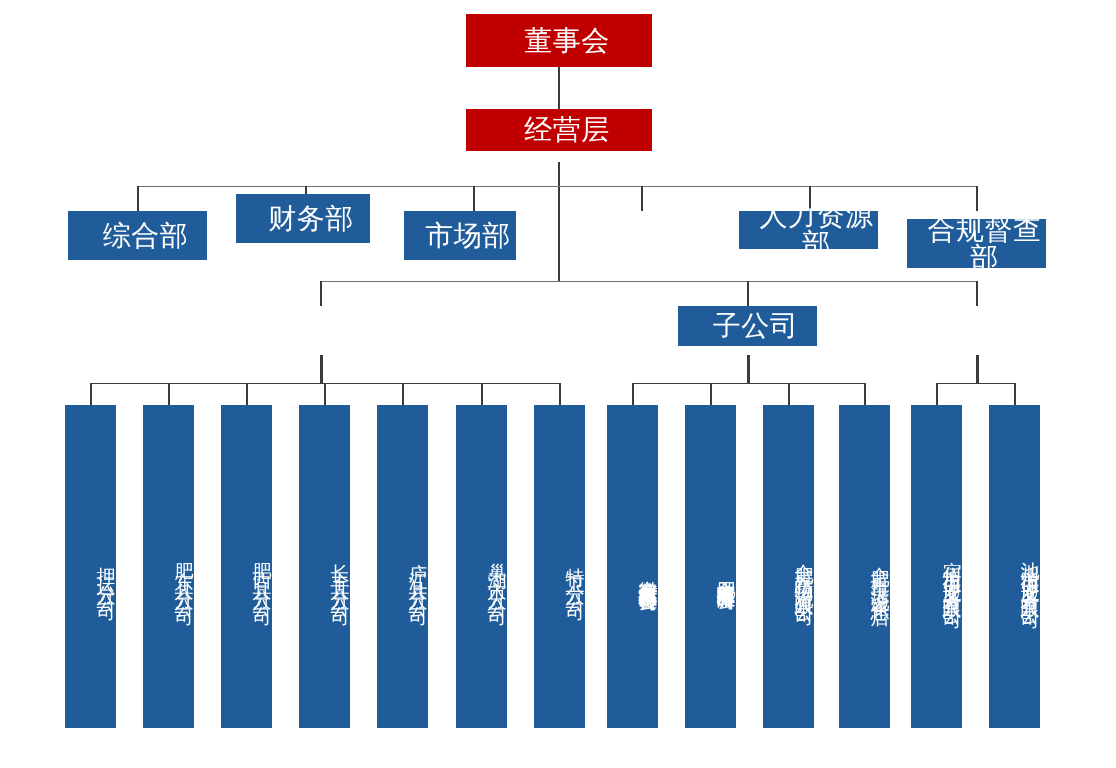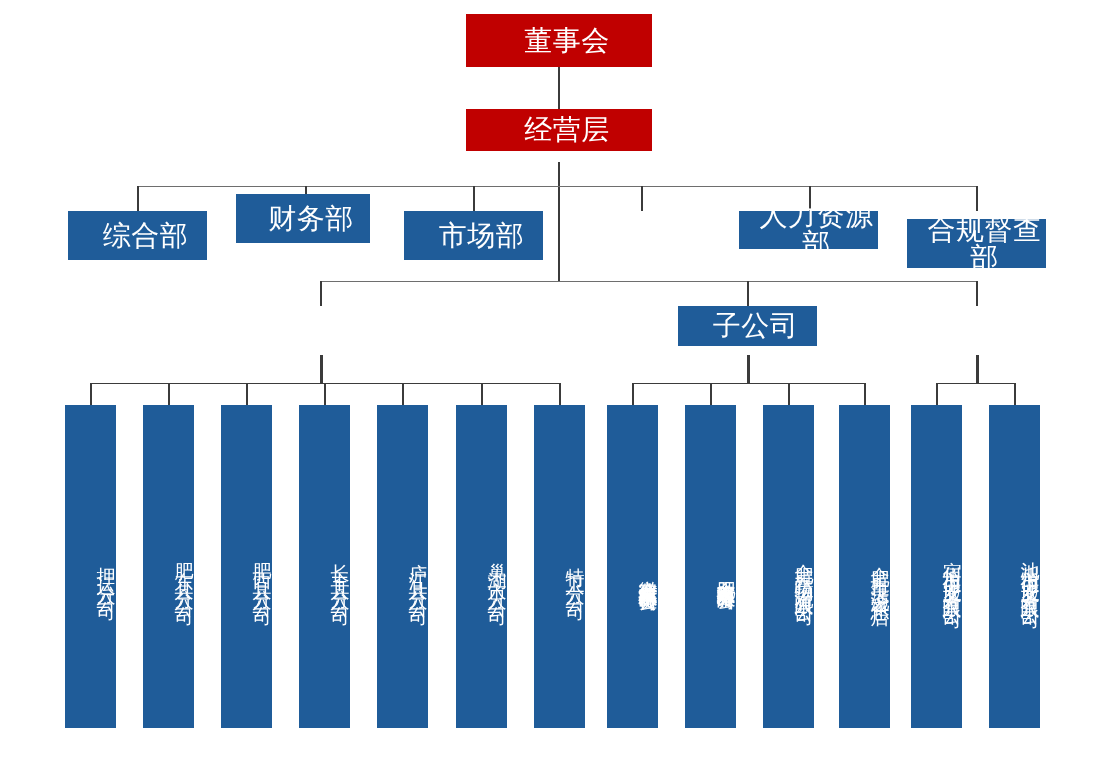--- a/index.html
+++ b/index.html
@@ -96,21 +96,21 @@
 
   <div class="vline" style="left:137px; top:186px; height:25px;"></div>
   <div class="vline" style="left:305px; top:186px; height:25px;"></div>
   <div class="vline" style="left:473px; top:186px; height:25px;"></div>
   <div class="vline" style="left:641px; top:186px; height:25px;"></div>
   <div class="vline" style="left:809px; top:186px; height:25px;"></div>
   <div class="vline" style="left:976px; top:186px; height:25px;"></div>
 
   <div class="node blue h-node" style="left:68px; top:211px; width:139px; height:49px;">综合部</div>
   <div class="node blue h-node" style="left:236px; top:194px; width:134px; height:49px;">财务部</div>
-  <div class="node blue h-node" style="left:404px; top:211px; width:139px; height:49px;">市场部</div>
+  <div class="node blue h-node" style="left:404px; top:211px; width:112px; height:49px;">市场部</div>
   <div class="node blue h-node" style="left:739px; top:211px; width:139px; height:38px;">人力资源部</div>
   <div class="node blue h-node" style="left:907px; top:219px; width:139px; height:49px;">合规督查部</div>
 
   <div class="hline" style="left:321px; top:281px; width:656px;"></div>
 
   <div class="vline" style="left:320px; top:281px; height:25px;"></div>
   <div class="vline" style="left:747px; top:281px; height:25px;"></div>
   <div class="vline" style="left:976px; top:281px; height:25px;"></div>
 
   <div class="node blue h-node" style="left:678px; top:306px; width:139px; height:40px;">子公司</div>

